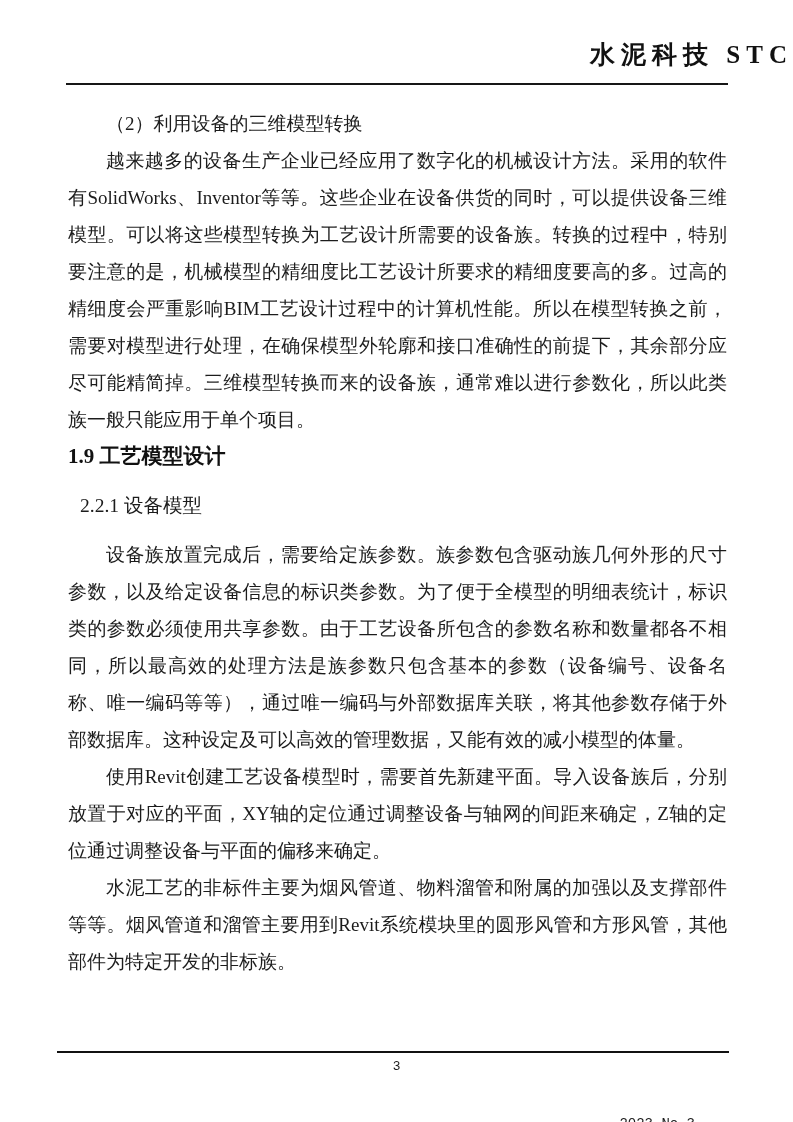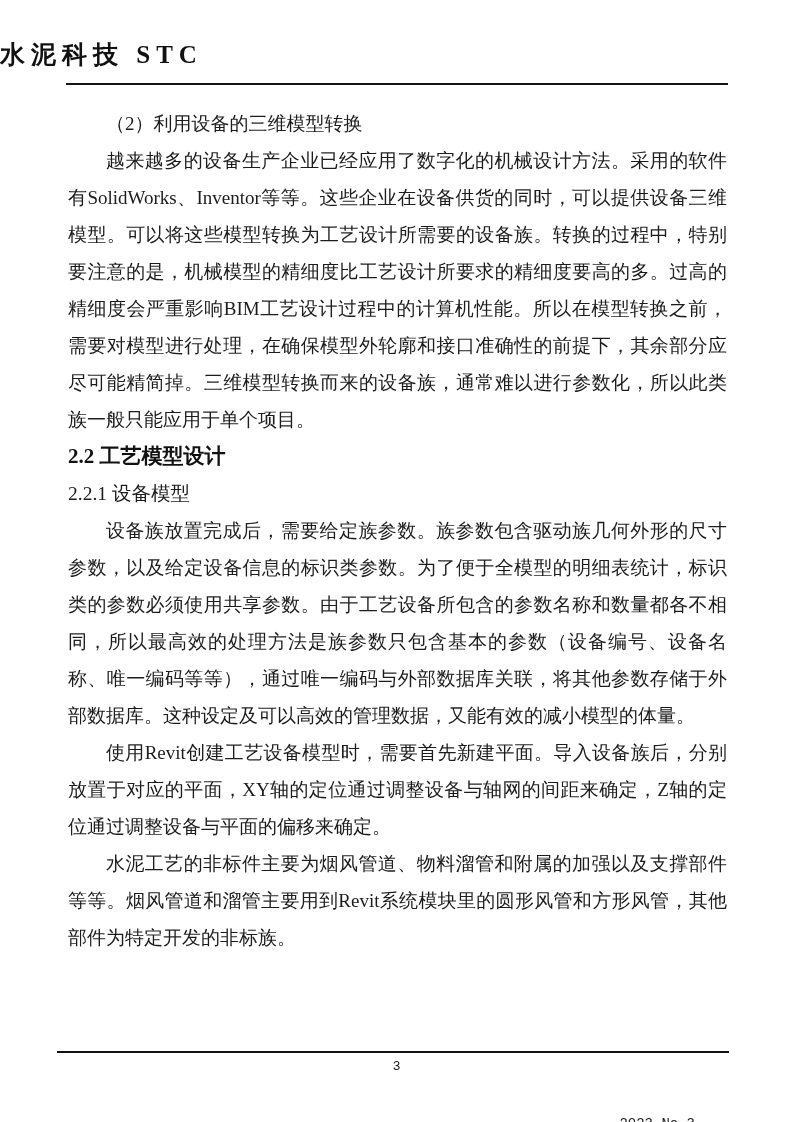--- a/index.html
+++ b/index.html
@@ -12,21 +12,21 @@
     font-family: "Liberation Serif", "DejaVu Serif", serif;
     overflow: hidden;
   }
 
   
   .journal-title {
     position: absolute;
     top: 38px;
     left: 0;
     width: 100%;
-    text-align: left;
+    text-align: right;
     font-size: 25px;
     font-weight: 600;
     letter-spacing: 6px;
     color: #111111;
   }
   .header-rule {
     position: absolute;
     left: 66px;
     top: 83px;
     width: 662px;
@@ -51,21 +51,21 @@
   }
   .section-heading {
     margin: 0;
     font-size: 21px;
     font-weight: bold;
     line-height: 37px;
     text-indent: 0;
     color: #111111;
   }
   .subsection-heading {
-    margin: 0;
+    margin: 12px;
     font-size: 19.5px;
     font-weight: normal;
     line-height: 37px;
     text-indent: 0;
   }
 
   
   .footer-rule {
     position: absolute;
     left: 57px;
@@ -101,21 +101,21 @@
   <div class="journal-title">水泥科技 STC</div>
 
   <div class="header-rule"></div>
 
   <div class="body-text">
 
     <p>（2）利用设备的三维模型转换</p>
 
     <p>越来越多的设备生产企业已经应用了数字化的机械设计方法。采用的软件有SolidWorks、Inventor等等。这些企业在设备供货的同时，可以提供设备三维模型。可以将这些模型转换为工艺设计所需要的设备族。转换的过程中，特别要注意的是，机械模型的精细度比工艺设计所要求的精细度要高的多。过高的精细度会严重影响BIM工艺设计过程中的计算机性能。所以在模型转换之前，需要对模型进行处理，在确保模型外轮廓和接口准确性的前提下，其余部分应尽可能精简掉。三维模型转换而来的设备族，通常难以进行参数化，所以此类族一般只能应用于单个项目。</p>
 
-    <h2 class="section-heading">2.2 工艺模型设计</h2>
+    <h2 class="section-heading">1.9 工艺模型设计</h2>
 
 
     <h3 class="subsection-heading">2.2.1 设备模型</h3>
 
     <p>设备族放置完成后，需要给定族参数。族参数包含驱动族几何外形的尺寸参数，以及给定设备信息的标识类参数。为了便于全模型的明细表统计，标识类的参数必须使用共享参数。由于工艺设备所包含的参数名称和数量都各不相同，所以最高效的处理方法是族参数只包含基本的参数（设备编号、设备名称、唯一编码等等），通过唯一编码与外部数据库关联，将其他参数存储于外部数据库。这种设定及可以高效的管理数据，又能有效的减小模型的体量。</p>
 
     <p>使用Revit创建工艺设备模型时，需要首先新建平面。导入设备族后，分别放置于对应的平面，XY轴的定位通过调整设备与轴网的间距来确定，Z轴的定位通过调整设备与平面的偏移来确定。</p>
 
 
     <p>水泥工艺的非标件主要为烟风管道、物料溜管和附属的加强以及支撑部件等等。烟风管道和溜管主要用到Revit系统模块里的圆形风管和方形风管，其他部件为特定开发的非标族。</p>

